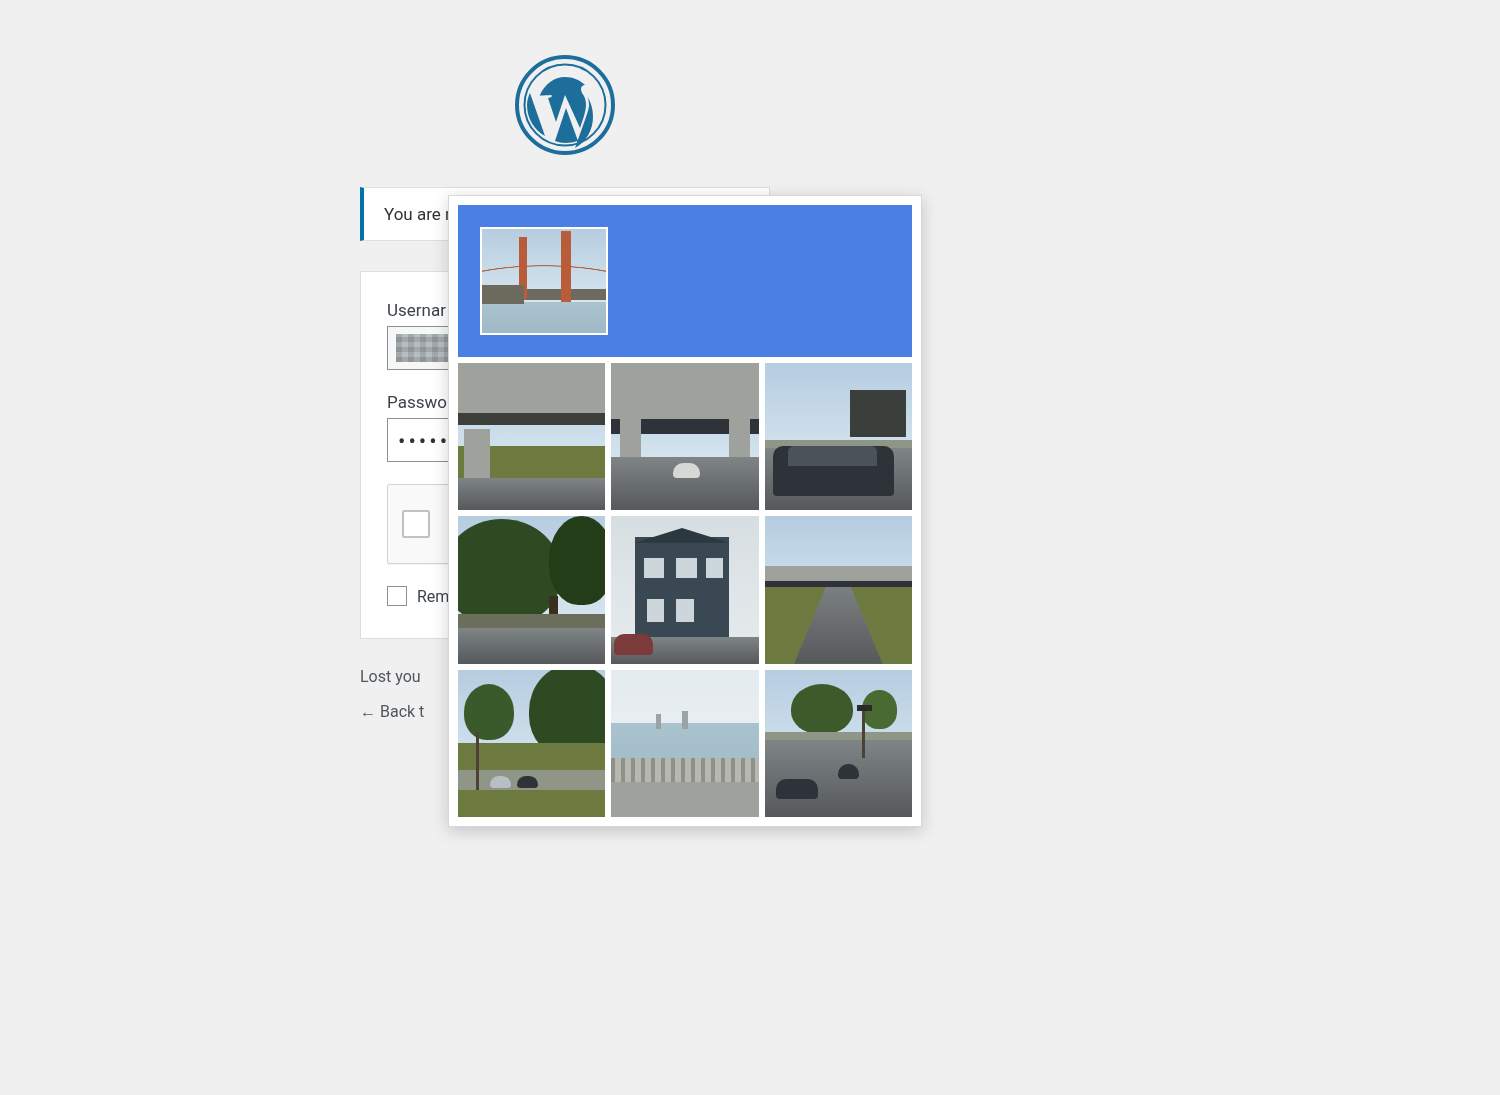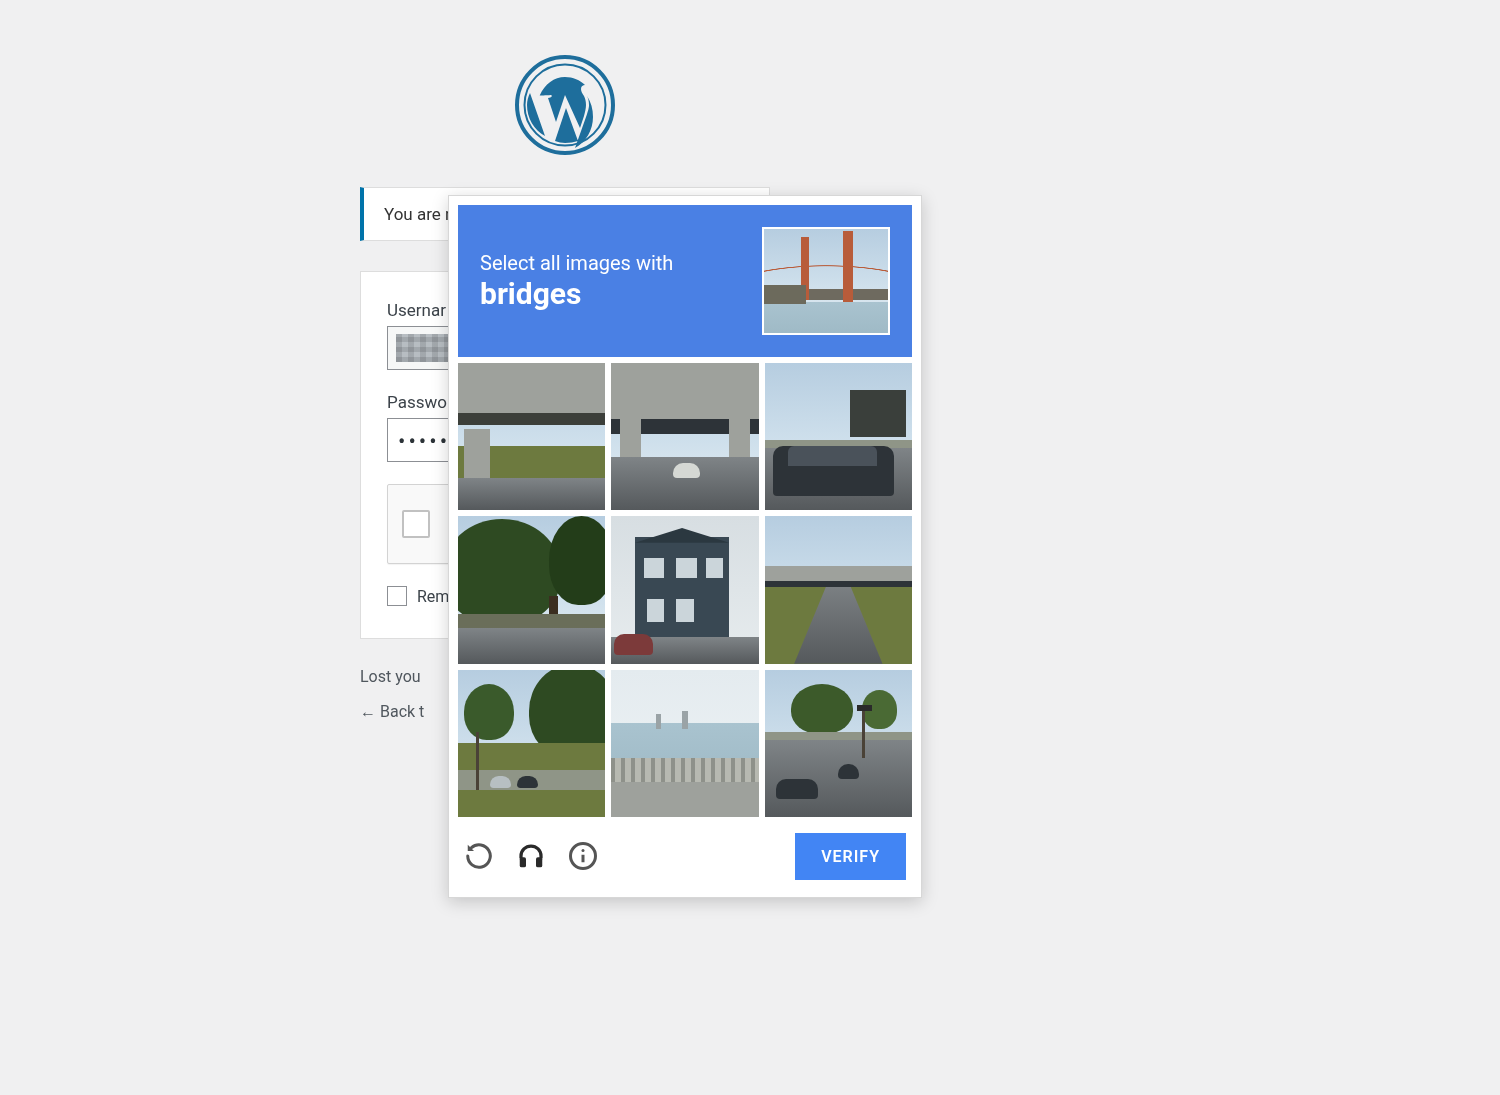--- a/index.html
+++ b/index.html
@@ -105,24 +105,20 @@
     </div>
 
     <div class="wp-links">
       <div>Lost you</div>
       <div class="back">Back t</div>
     </div>
   </div>
 
   <div class="gc">
     <div class="gc-head">
-      <div class="gc-head-text">
-        <div class="l1">Select all images with</div>
-        <div class="l2">bridges</div>
-      </div>
       <div class="gc-head-img">
         <div class="sky"></div>
         <div class="bridge-deck" style="left:0;right:0;top:58%;height:10%;"></div>
         <div class="tower" style="left:30%;top:8%;width:8px;height:60%;"></div>
         <div class="tower" style="left:64%;top:2%;width:10px;height:70%;"></div>
         <div style="position:absolute;left:0;right:0;top:18%;height:42%;background:radial-gradient(ellipse 140% 120% at 50% 120%, transparent 64%, #b85c3a 65%, #b85c3a 66%, transparent 67%);"></div>
         <div class="water" style="left:0;right:0;bottom:0;height:30%;"></div>
         <div style="position:absolute;left:0;bottom:28%;width:34%;height:18%;background:#6c6a5c;"></div>
       </div>
     </div>
@@ -213,40 +209,15 @@
         <div class="tree" style="right:10%;top:14%;width:24%;height:26%;background:#4a6a34;"></div>
         <div class="road ground" style="height:52%;bottom:0;"></div>
         <div style="position:absolute;left:0;right:0;bottom:52%;height:6%;background:#8f9587;"></div>
         <div class="car" style="left:8%;bottom:12%;width:28%;height:14%;"></div>
         <div class="car" style="left:50%;bottom:26%;width:14%;height:10%;"></div>
         <div class="pole" style="left:66%;bottom:40%;height:34%;"></div>
         <div style="position:absolute;left:63%;bottom:72%;width:10%;height:4%;background:#2a2a2a;"></div>
       </div>
     </div>
 
-    <div class="gc-footer">
-      <div class="gc-icons">
-        <div class="gc-icon">
-          <svg width="30" height="30" viewBox="0 0 24 24" fill="none" stroke="#555" stroke-width="2.4" stroke-linecap="round">
-            <path d="M3 12a9 9 0 1 0 3-6.7"></path>
-            <polyline points="3 3 3 8 8 8" fill="#555" stroke="none"></polyline>
-          </svg>
-        </div>
-        <div class="gc-icon">
-          <svg width="30" height="30" viewBox="0 0 24 24" fill="#2a2a2a">
-            <path d="M4 14v-2a8 8 0 0 1 16 0v2" fill="none" stroke="#2a2a2a" stroke-width="2.6"></path>
-            <rect x="3" y="13" width="5" height="8" rx="1.5"></rect>
-            <rect x="16" y="13" width="5" height="8" rx="1.5"></rect>
-          </svg>
-        </div>
-        <div class="gc-icon">
-          <svg width="30" height="30" viewBox="0 0 24 24" fill="none" stroke="#555" stroke-width="2.4">
-            <circle cx="12" cy="12" r="10"></circle>
-            <line x1="12" y1="11" x2="12" y2="17"></line>
-            <circle cx="12" cy="7.5" r="1.2" fill="#555" stroke="none"></circle>
-          </svg>
-        </div>
-      </div>
-      <button class="gc-verify">VERIFY</button>
-    </div>
   </div>
 
 </div>
 
 </body></html>

